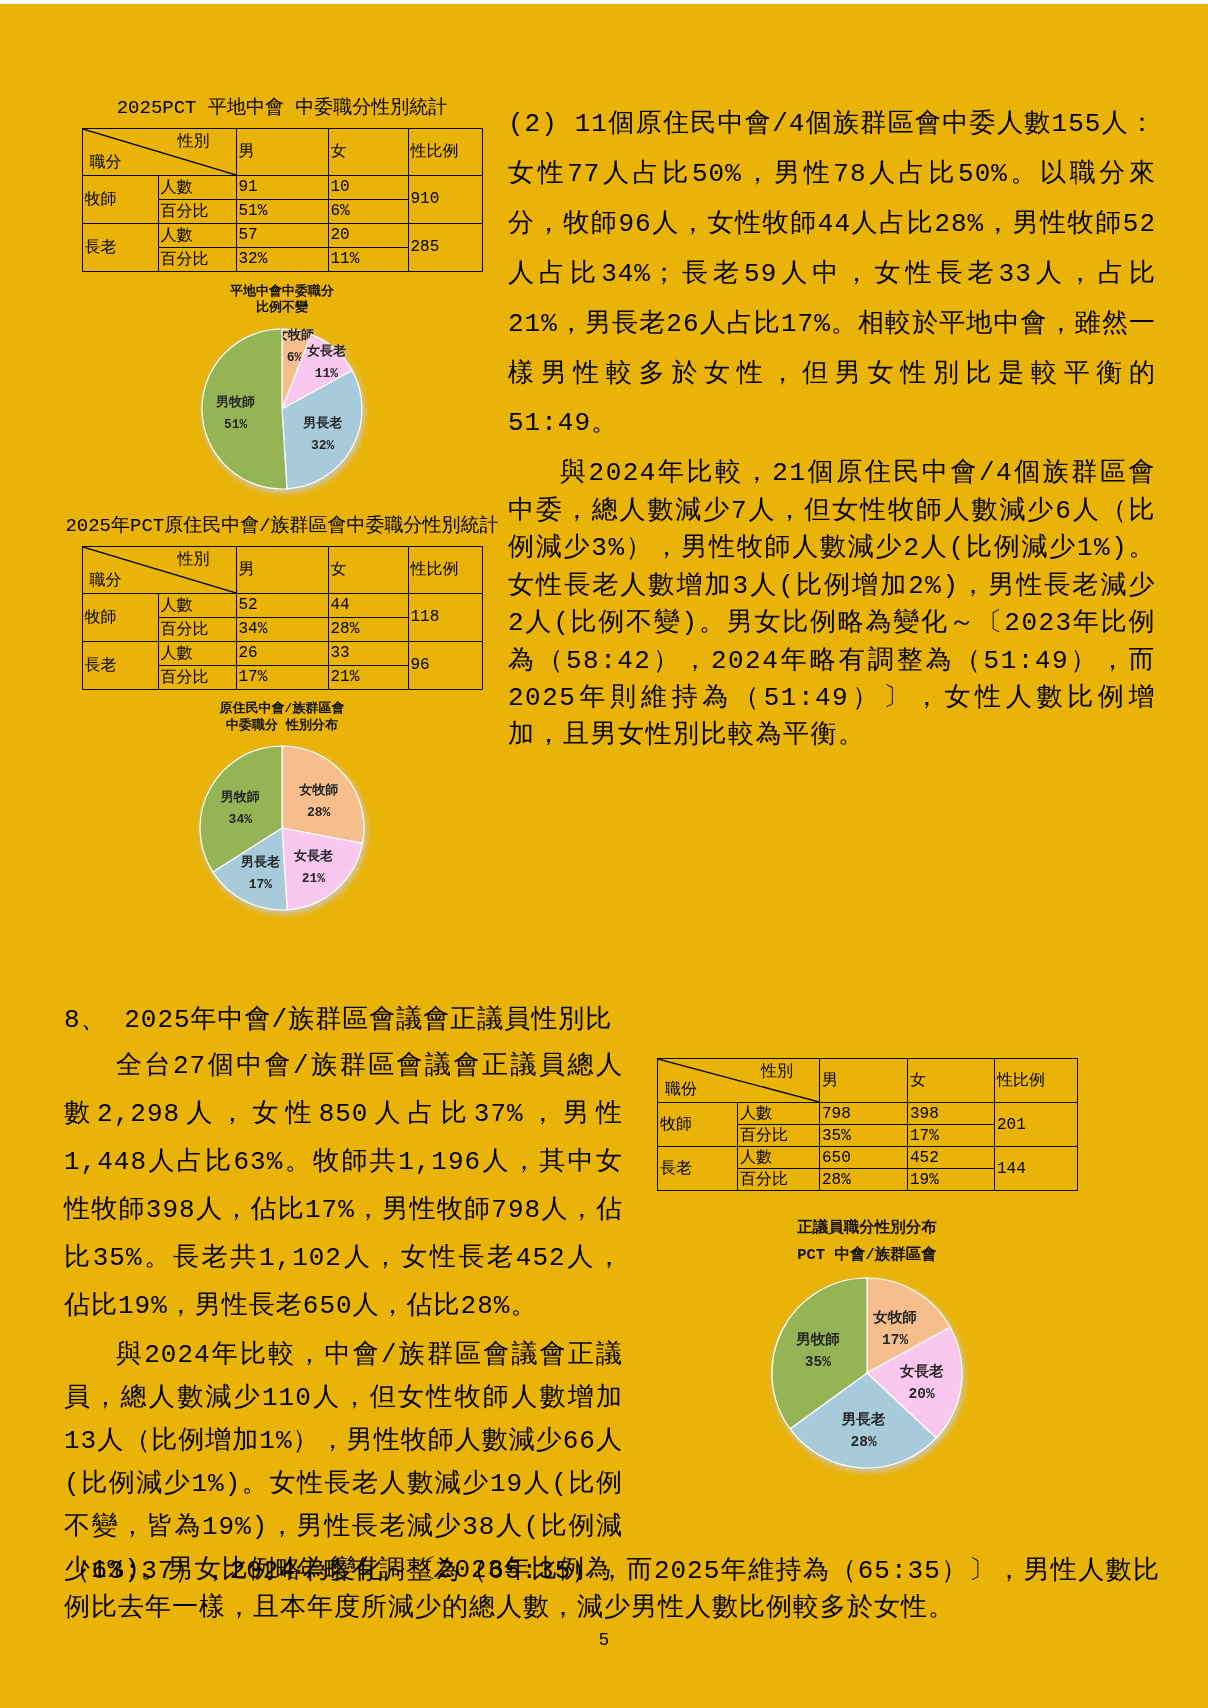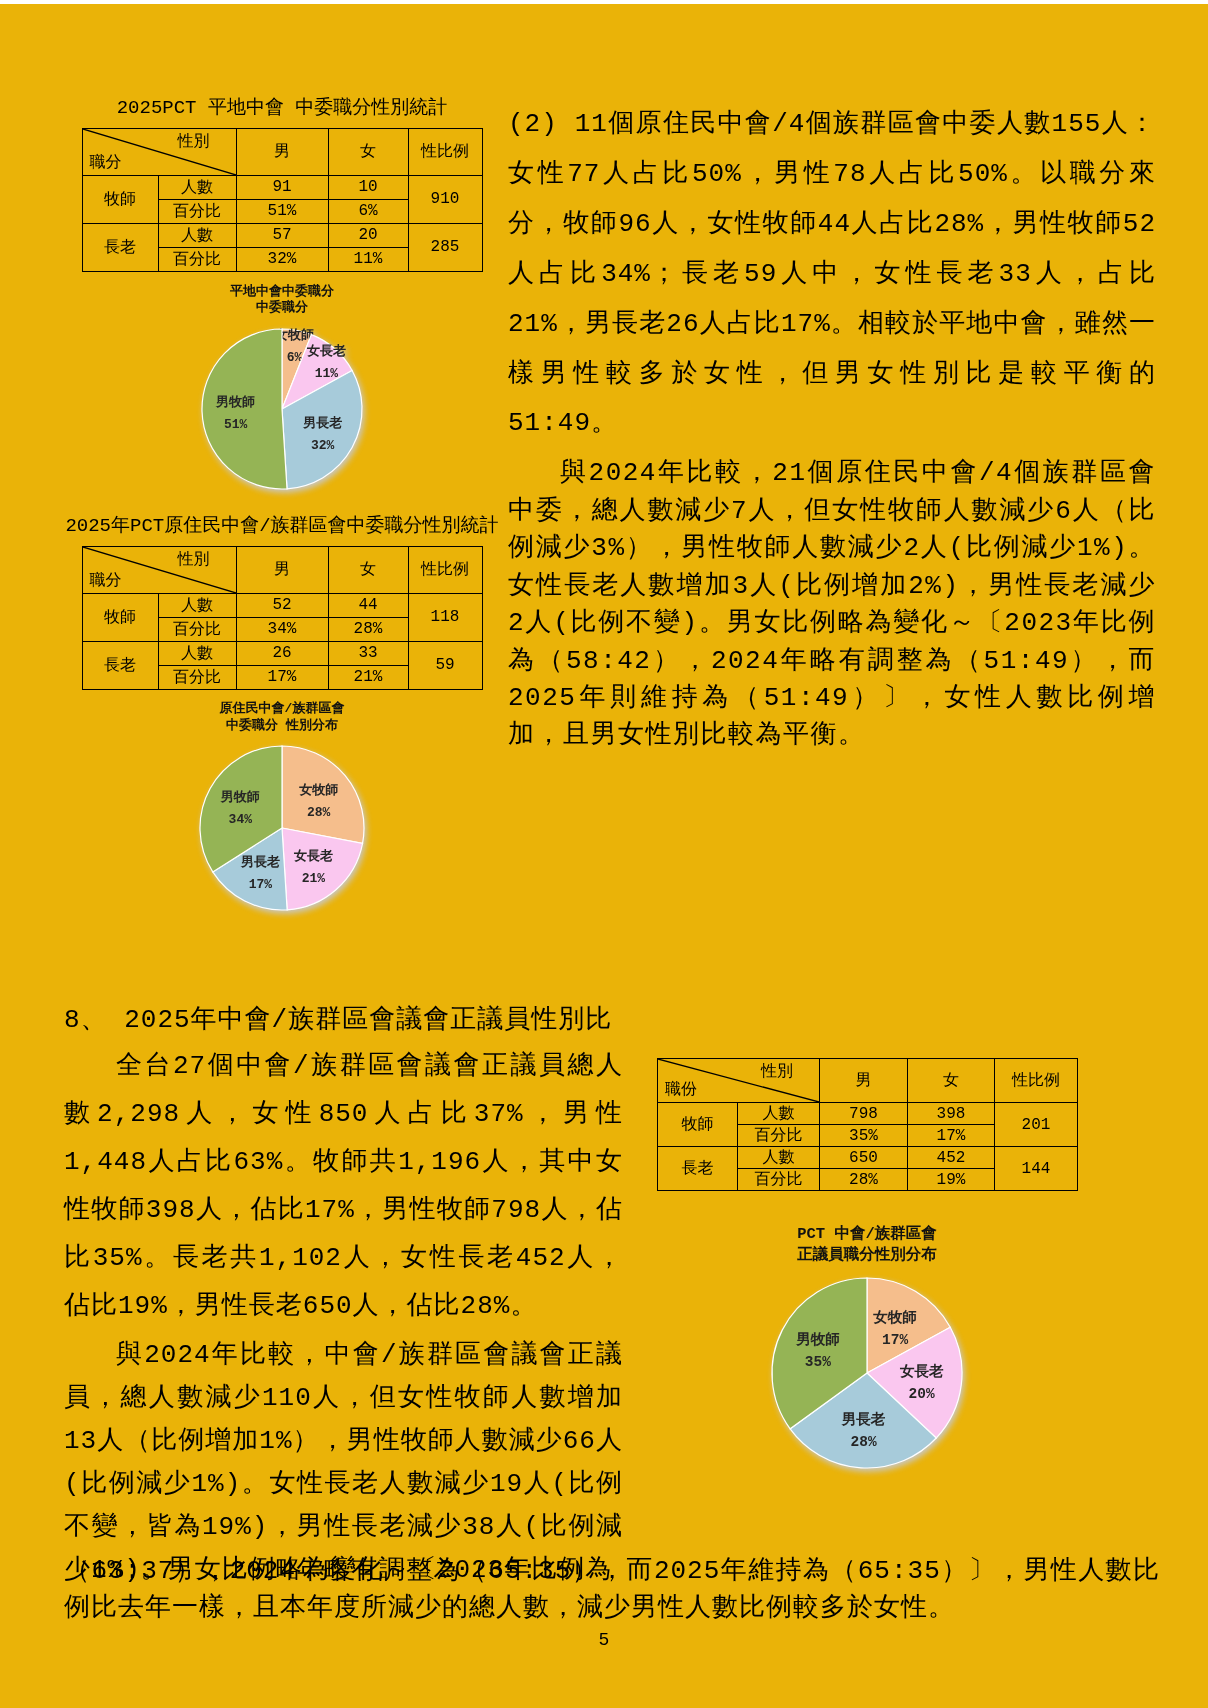--- a/index.html
+++ b/index.html
@@ -6,21 +6,21 @@
   html,body { background:#fff; }
   .page {
     position:relative; width:1208px; height:1708px; margin:4px auto;
     background:#eab308; color:#000;
     font-family:Liberation Mono, monospace;
     overflow:hidden;
   }
   
   .left-top { position:absolute; left:58px; top:92px; width:448px; }
   .tbl-title { text-align:center; font-size:19px; line-height:1.3; margin-bottom:7px; white-space:nowrap; }
-  .stat-table { border-collapse:collapse; table-layout:fixed; margin:0 auto; font-size:16px; text-align:center; }
+  .stat-table { border-collapse:collapse; table-layout:fixed; margin:0 auto; font-size:16px; }
   .stat-table td { border:1.5px solid #000; padding:0 2px; height:24px; vertical-align:middle; overflow:hidden; }
   .stat-table tr.hdr td { height:47px; }
   .t3 td { height:22px; }
   .t3 tr.hdr td { height:44px; }
   .corner { position:relative; padding:0; }
   .corner svg.diag { position:absolute; left:0; top:0; width:100%; height:100%; display:block; }
   .corner .ct { position:absolute; top:2px; right:26px; }
   .corner .cb { position:absolute; bottom:2px; left:7px; }
   
   .pie-block { text-align:center; }
@@ -105,21 +105,21 @@
       <tr>
         <td>百分比</td>
         <td>32%</td>
         <td>11%</td>
       </tr>
     </tbody>
       </table>
 
     <div class="pie-block pb1">
       <div class="pie-title">平地中會中委職分</div>
-      <div class="pie-title" style="margin-top:-6px;">中委職分</div>
+      <div class="pie-title" style="margin-top:-6px;">比例不變</div>
       <div class="pie-canvas"><svg width="172" height="172">
             <path d="M86,86 L86,6 A80,80 0 0 1 115.44996421477424,11.617881128939885 Z" fill="#F5BE8C" stroke="#ffffff" stroke-width="1.2"></path>
             <text x="98.59202434016069" y="15.990296751032119"><tspan x="98.59202434016069">女牧師</tspan><tspan x="98.59202434016069" dy="22">6%</tspan></text>
             <path d="M86,86 L115.44996421477424,11.617881128939885 A80,80 0 0 1 156.1045344035091,47.459706071862776 Z" fill="#FAC7EF" stroke="#ffffff" stroke-width="1.2"></path>
             <text x="130.4401573497494" y="31.59253612083311"><tspan x="130.4401573497494">女長老</tspan><tspan x="130.4401573497494" dy="22">11%</tspan></text>
             <path d="M86,86 L156.1045344035091,47.459706071862776 A80,80 0 0 1 91.02324156234509,165.84213827426174 Z" fill="#A7CBDA" stroke="#ffffff" stroke-width="1.2"></path>
             <text x="126.66062995403527" y="104.35337047831959"><tspan x="126.66062995403527">男長老</tspan><tspan x="126.66062995403527" dy="22">32%</tspan></text>
             <path d="M86,86 L91.02324156234509,165.84213827426174 A80,80 0 1 1 85.99999999999999,6 Z" fill="#95B455" stroke="#ffffff" stroke-width="1.2"></path>
             <text x="39.62289559903005" y="83.45745922122515"><tspan x="39.62289559903005">男牧師</tspan><tspan x="39.62289559903005" dy="22">51%</tspan></text>
           </svg></div>
@@ -158,21 +158,21 @@
       <tr>
         <td>百分比</td>
         <td>34%</td>
         <td>28%</td>
       </tr>
       <tr>
         <td rowspan="2">長老</td>
         <td>人數</td>
         <td>26</td>
         <td>33</td>
-        <td rowspan="2">59</td>
+        <td rowspan="2">96</td>
       </tr>
       <tr>
         <td>百分比</td>
         <td>17%</td>
         <td>21%</td>
       </tr>
     </tbody>
       </table>
 
     <div class="pie-block pb2">
@@ -247,22 +247,22 @@
       </tr>
       <tr>
         <td>百分比</td>
         <td>28%</td>
         <td>19%</td>
       </tr>
     </tbody>
       </table>
 
     <div class="pie-block pie-large">
+      <div class="pie-title" style="margin-top:-6px;">正議員職分性別分布</div>
       <div class="pie-title">PCT 中會/族群區會</div>
-      <div class="pie-title" style="margin-top:-6px;">正議員職分性別分布</div>
       <div class="pie-canvas"><svg width="202" height="202">
             <path d="M101,101 L101,6 A95,95 0 0 1 184.24913460416704,55.23340096033704 Z" fill="#F5BE8C" stroke="#ffffff" stroke-width="1.2"></path>
             <text x="129.04818200784547" y="49.57311431208271"><tspan x="129.04818200784547">女牧師</tspan><tspan x="129.04818200784547" dy="22">17%</tspan></text>
             <path d="M101,101 L184.24913460416704,55.23340096033704 A95,95 0 0 1 170.25201960503412,166.0319750632254 Z" fill="#FAC7EF" stroke="#ffffff" stroke-width="1.2"></path>
             <text x="155.66552004242772" y="103.90586116939315"><tspan x="155.66552004242772">女長老</tspan><tspan x="155.66552004242772" dy="22">20%</tspan></text>
             <path d="M101,101 L170.25201960503412,166.0319750632254 A95,95 0 0 1 24.143385534380002,156.83959896778495 Z" fill="#A7CBDA" stroke="#ffffff" stroke-width="1.2"></path>
             <text x="97.54024237393483" y="151.99127273639775"><tspan x="97.54024237393483">男長老</tspan><tspan x="97.54024237393483" dy="22">28%</tspan></text>
             <path d="M101,101 L24.143385534380002,156.83959896778495 A95,95 0 0 1 100.99999999999997,6 Z" fill="#95B455" stroke="#ffffff" stroke-width="1.2"></path>
             <text x="51.905540517220935" y="71.98512346435098"><tspan x="51.905540517220935">男牧師</tspan><tspan x="51.905540517220935" dy="22">35%</tspan></text>
           </svg></div>

